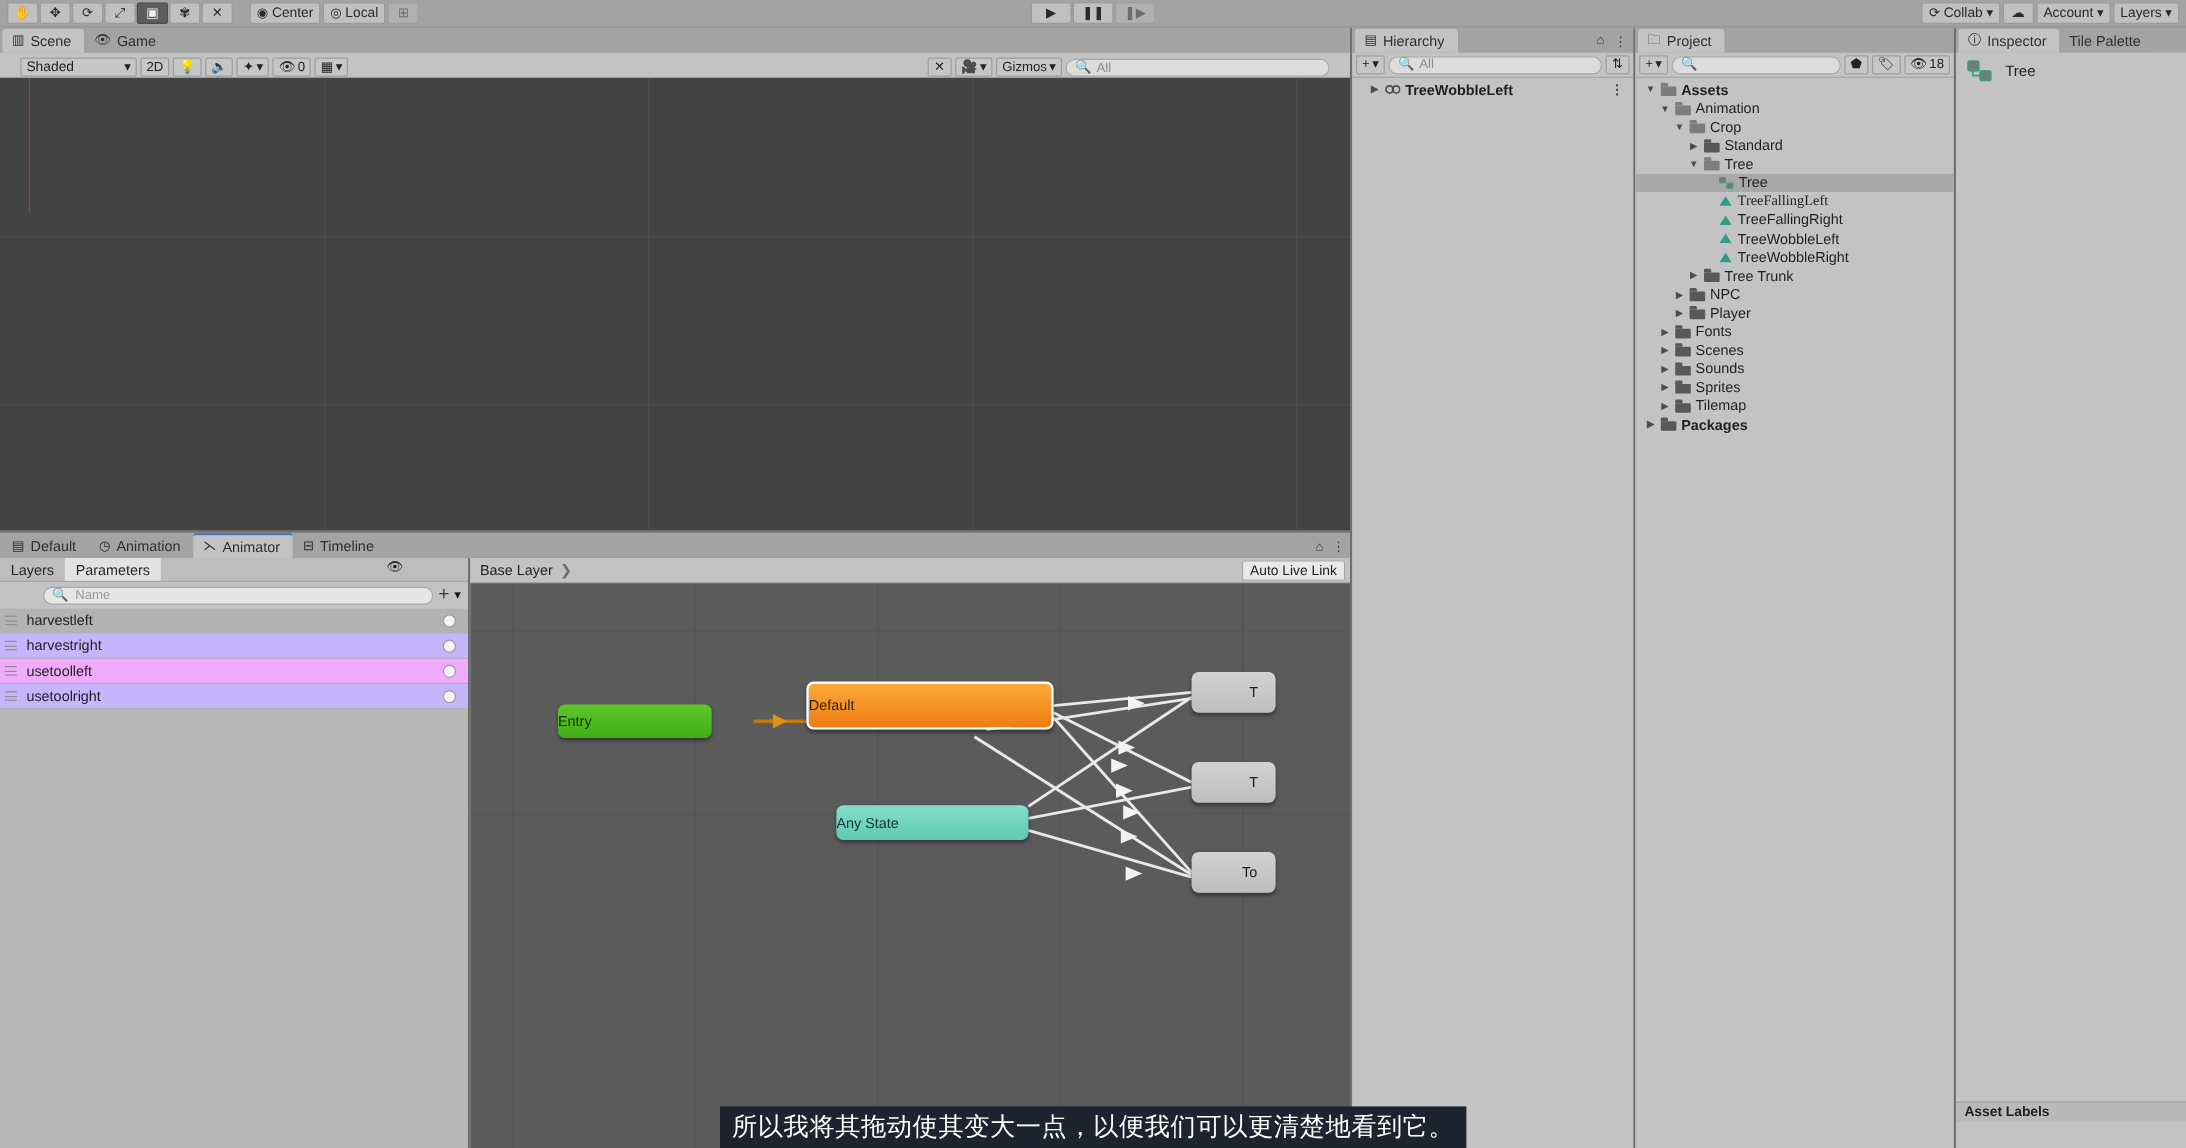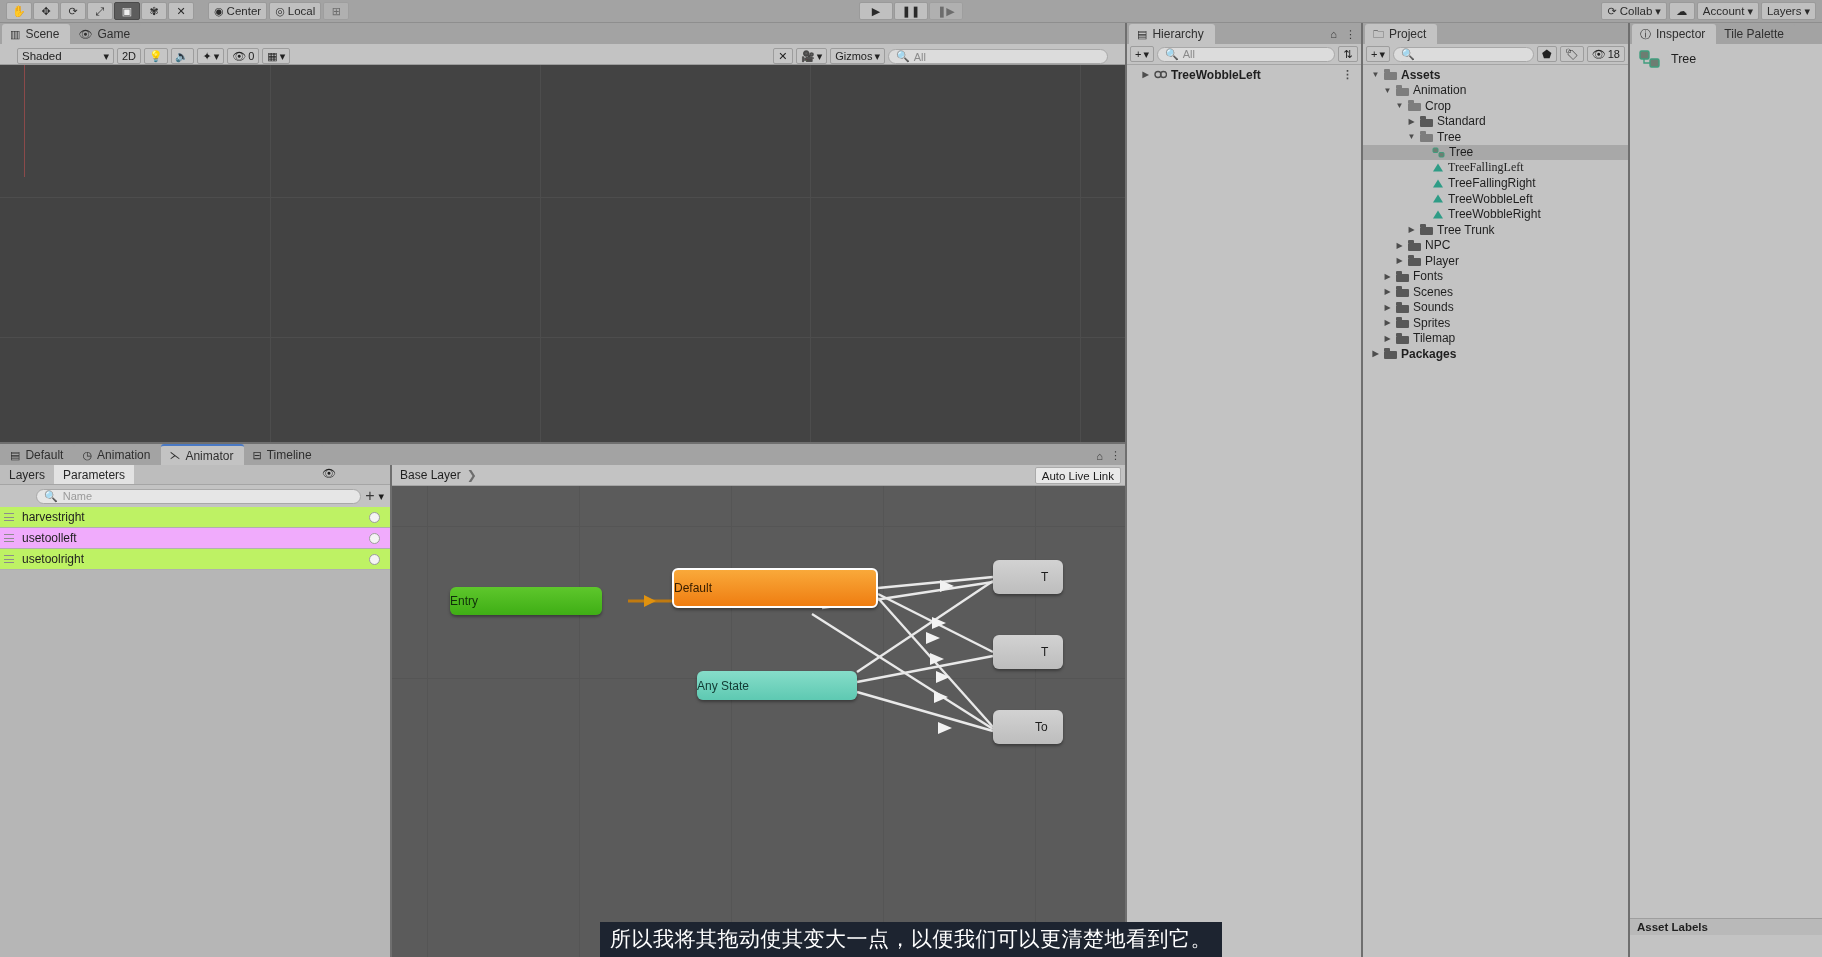--- a/index.html
+++ b/index.html
@@ -82,21 +82,21 @@
   .eye{ position:absolute; right:54px; top:3px; }
   .namerow{ height:22px; display:flex; align-items:center; gap:4px; padding:2px 6px 2px 36px;
             background:#c3c3c3; }
   .namefield{ flex:1; height:15px; background:#e6e6e6; border:1px solid #a8a8a8;
               border-radius:8px; display:flex; align-items:center; gap:5px; padding:0 7px;
               font-size:11px; color:#9a9a9a; }
   .plus{ font-size:16px; line-height:12px; color:#3a3a3a; }
   .paramlist{ flex:1; overflow:hidden; }
   .paramrow{ height:21px; display:flex; align-items:center; gap:8px; padding:0 10px 0 4px;
              border-bottom:1px solid #b0b0b0; background:#f0abfc; font-size:12px; color:#1f1f1f; }
-  .paramrow.alt{ background:#bef264; }
+  .paramrow.alt{ background:#c4b5fd; }
   .paramrow.first{ background:#b3b3b3; }
   .grip{ width:10px; height:8px; display:flex; flex-direction:column; justify-content:space-between; }
   .grip i{ display:block; height:1px; background:#8d8d8d; }
   .pname{ flex:1; }
   .radio{ width:11px; height:11px; border-radius:50%; background:#f4f4f4; border:1px solid #9d9d9d; }
   .paramfill{ background:#b6b6b6; flex:1; }
 
   
   .graphcol{ flex:1; display:flex; flex-direction:column; min-width:0; position:relative; }
   .layerbar{ height:21px; background:#c3c3c3; display:flex; align-items:center;
@@ -342,20 +342,29 @@
             </div>
             <div class="namerow">
               <div class="namefield">
                 <span class="ico">🔍</span>
                 <span>Name</span>
               </div>
               <span class="plus">+</span>
               <span class="ico">▾</span>
             </div>
             <div class="paramlist">
+              <div class="paramrow first">
+                <span class="grip">
+                    <i></i>
+                    <i></i>
+                    <i></i>
+                  </span>
+                <span class="pname">harvestleft</span>
+                <span class="radio"></span>
+              </div>
               <div class="paramrow alt">
                 <span class="grip">
                     <i></i>
                     <i></i>
                     <i></i>
                   </span>
                 <span class="pname">harvestright</span>
                 <span class="radio"></span>
               </div>
               <div class="paramrow">
@@ -417,21 +426,21 @@
                   <polygon points="542,205 556,211 542,217"></polygon>
                   <polygon points="544,185 558,191 544,197"></polygon>
                   <polygon points="546,236 560,242 546,248"></polygon>
                 </g>
                 <g stroke="#c07a10" stroke-width="3" fill="none">
                   <line x1="236" y1="115" x2="280" y2="115"></line>
                 </g>
                 <polygon points="252,109 264,115 252,121" fill="#e0920f"></polygon>
               </svg>
 
-              <div class="node entry" style="left:58px;top:101px;width:152px;height:28px">
+              <div class="node entry" style="left:73px;top:101px;width:128px;height:28px">
                 <span>Entry</span>
               </div>
               <div class="node default" style="left:280px;top:82px;width:206px;height:40px">
                 <span>Default</span>
               </div>
               <div class="node anystate" style="left:305px;top:185px;width:160px;height:29px">
                 <span>Any State</span>
               </div>
               <div class="node grey" style="left:601px;top:74px;width:70px;height:34px">
                 <span>T</span>

